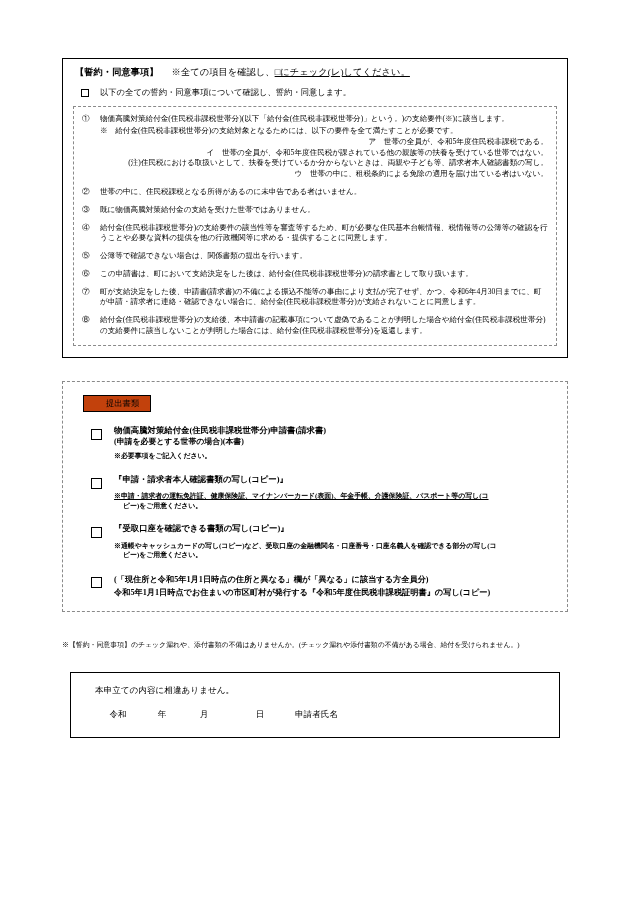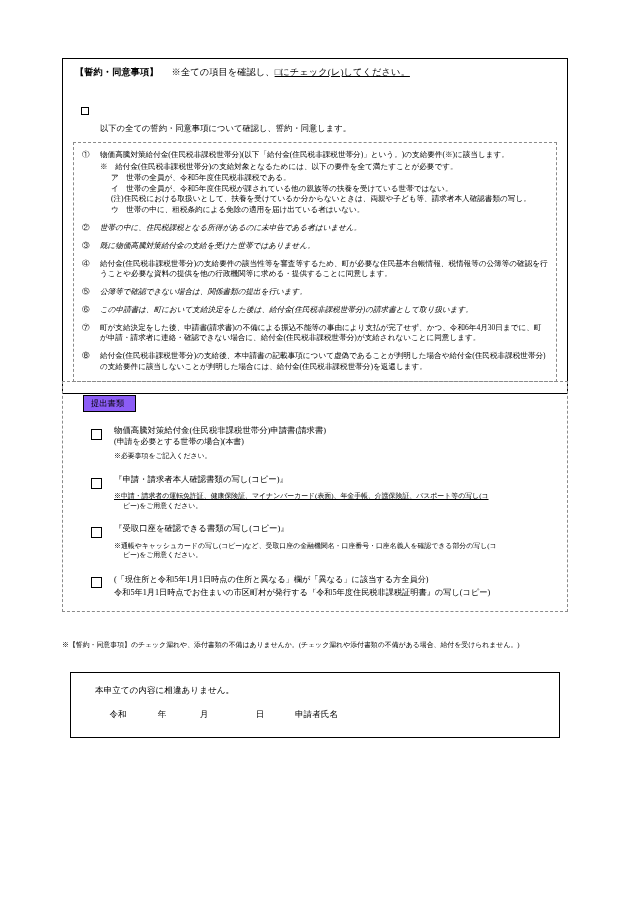--- a/index.html
+++ b/index.html
@@ -67,21 +67,21 @@
     border: 1.1px solid #000;
     box-sizing: border-box;
     flex: 0 0 auto;
     background: #fff;
   }
   .cbox.lg {
     width: 11px;
     height: 11px;
     border-width: 1.4px;
   }
-  .consent-row .lbl { margin-left: 11px; white-space: nowrap; margin-top: 36px; }
+  .consent-row .lbl { margin-left: 11px; white-space: nowrap; }
 
   .inner-dashed {
     margin: 8px 2px 2px 2px;
     border: 1px dashed #8a8a8a;
     box-sizing: border-box;
     padding: 7px 8px 7px 7px;
   }
 
   .item {
     display: flex;
@@ -101,46 +101,47 @@
   .item .body { flex: 1 1 auto; }
   .item .body p { margin: 0; }
   .item .body .sub {
     margin-top: 1px;
     padding-left: 0px;
   }
   .item .body .sub-line {
     display: block;
     white-space: nowrap;
   }
-  .indent1 { padding-left: 11px; }
-  .nowrap { white-space: nowrap; font-style: italic; }
+  .indent1 { padding-left: 11px; text-align: right; }
+  .nowrap { white-space: nowrap; }
 
   
   .docs-box {
     position: absolute;
     left: 62px;
     top: 381px;
     width: 506px;
     box-sizing: border-box;
     border: 1px dashed #8a8a8a;
     padding: 10px 10px 12px 10px;
   }
   .docs-tag {
     display: inline-block;
     border: 1.1px solid #000;
-    padding: 3px 11px 3px 7px;
+    padding: 3px 11px 3px 22px;
     font-size: 8.3px;
     line-height: 1.1;
     margin: 3px 0 0 10px;
-    background: #8b5cf6;
+    background: #c2410c;
   }
   .doc-item {
     display: flex;
     align-items: flex-start;
     margin: 13px 0 0 18px;
+    font-weight: bold;
   }
   .doc-item .cbwrap {
     flex: 0 0 auto;
     padding-top: 1px;
   }
   .doc-item .dbody {
     flex: 1 1 auto;
     margin-left: 12px;
   }
   .doc-title {

